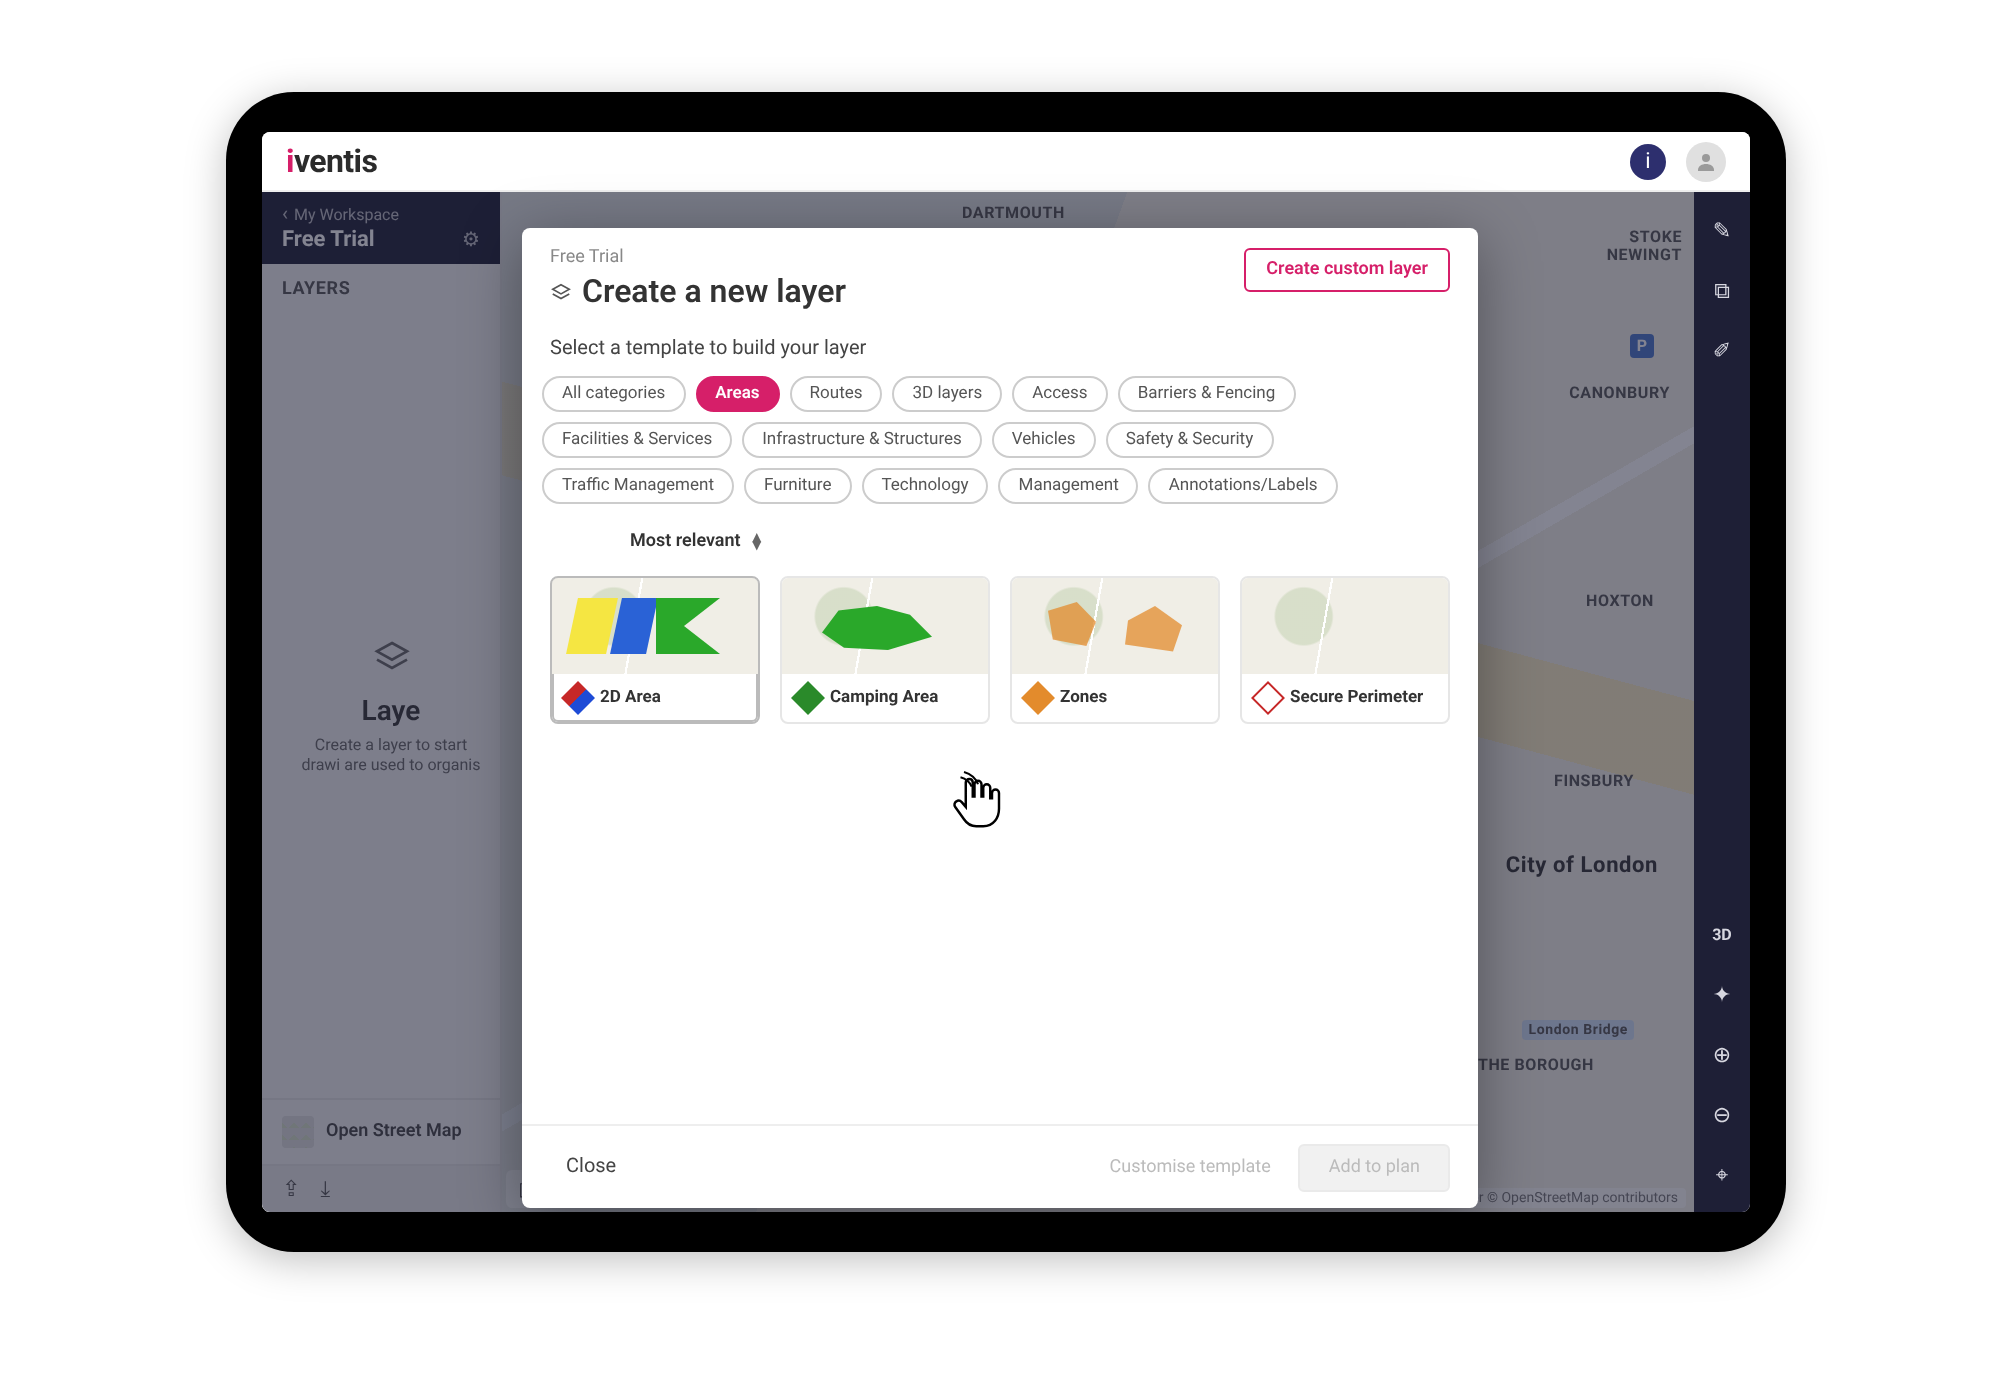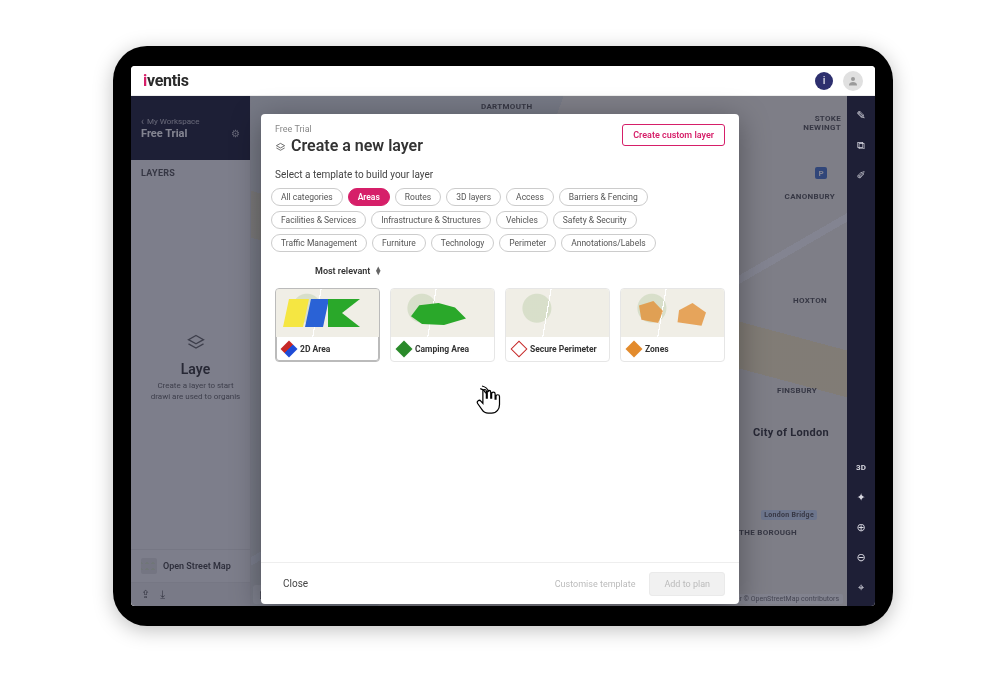--- a/index.html
+++ b/index.html
@@ -44,21 +44,21 @@
   }
   .sidebar {
     width: 120px;
     background: #f2f2f2;
     border-right: 1px solid #e2e2e2;
     display: flex; flex-direction: column;
   }
   .sidebar-header {
     background: #1e1f36;
     color: #fff;
-    padding: 20px 10px;
+    padding: 6px 10px;
     text-align: right;
   }
   .sidebar-header .back { font-size: 8px; opacity: .7; display: flex; align-items:center; gap:3px; }
   .sidebar-header .back::before { content: "‹"; font-size: 10px; }
   .sidebar-header .title { font-size: 11px; font-weight: 700; line-height:1.2; }
   .sidebar-header .gears { float: right; font-size: 10px; opacity:.7; }
   .sidebar-section-label {
     font-size: 9px; font-weight: 700; color:#555; padding: 8px 10px;
     letter-spacing: .3px;
   }
@@ -354,21 +354,21 @@
             <span class="chip">3D layers</span>
             <span class="chip">Access</span>
             <span class="chip">Barriers &amp; Fencing</span>
             <span class="chip">Facilities &amp; Services</span>
             <span class="chip">Infrastructure &amp; Structures</span>
             <span class="chip">Vehicles</span>
             <span class="chip">Safety &amp; Security</span>
             <span class="chip">Traffic Management</span>
             <span class="chip">Furniture</span>
             <span class="chip">Technology</span>
-            <span class="chip">Perimeter</span>
+            <span class="chip">Management</span>
             <span class="chip">Annotations/Labels</span>
           </div>
 
         <div class="sort-search-row">
           <div class="sort">
             <span>Most relevant</span>
             <span class="caret">
                 <span>▴</span>
                 <span>▾</span>
               </span>
@@ -391,35 +391,35 @@
             <div class="card-thumb">
               <div class="thumb-poly tp-green-blob"></div>
             </div>
             <div class="card-label">
               <span class="diamond green"></span>
               <span>Camping Area</span>
             </div>
           </div>
           <div class="card">
             <div class="card-thumb">
+              <div class="thumb-poly tp-or1"></div>
+                <div class="thumb-poly tp-or2"></div>
+            </div>
+            <div class="card-label">
+              <span class="diamond orange"></span>
+              <span>Zones</span>
+            </div>
+          </div>
+          <div class="card">
+            <div class="card-thumb">
               <div class="thumb-poly tp-red-outline"></div>
             </div>
             <div class="card-label">
               <span class="diamond red-outline"></span>
               <span>Secure Perimeter</span>
-            </div>
-          </div>
-          <div class="card">
-            <div class="card-thumb">
-              <div class="thumb-poly tp-or1"></div>
-                <div class="thumb-poly tp-or2"></div>
-            </div>
-            <div class="card-label">
-              <span class="diamond orange"></span>
-              <span>Zones</span>
             </div>
           </div>
         </div>
 
         <div class="modal-footer">
           <button class="btn-ghost">Close</button>
           <div class="footer-spacer"></div>
           <button class="btn-disabled-link">Customise template</button>
           <button class="btn-primary-disabled">Add to plan</button>
         </div>

